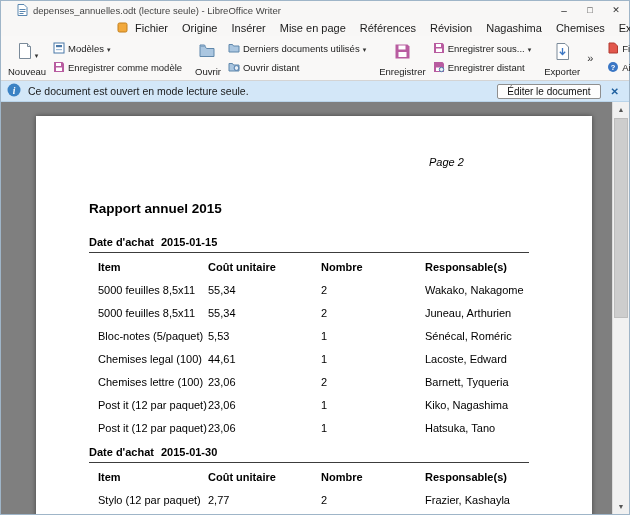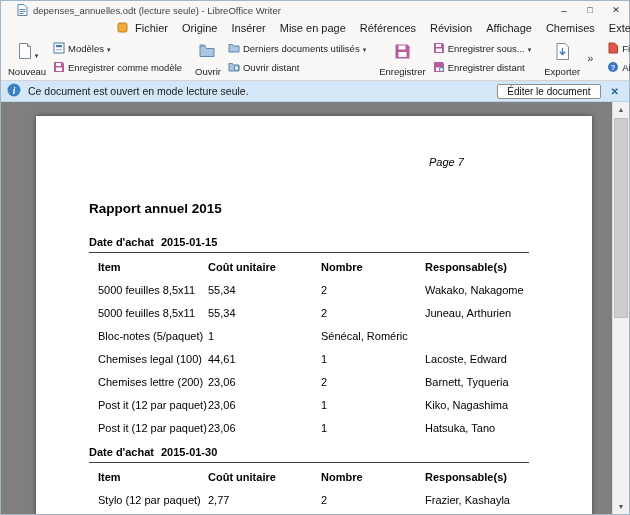--- a/index.html
+++ b/index.html
@@ -107,21 +107,21 @@
       <svg width="11" height="11" viewBox="0 0 11 11">
           <rect x="1" y="1" width="9" height="9" rx="1.5" fill="#f2a93c" stroke="#c27f1c"></rect>
         </svg>
     </span>
     <span class="menu-item">Fichier</span>
     <span class="menu-item">Origine</span>
     <span class="menu-item">Insérer</span>
     <span class="menu-item">Mise en page</span>
     <span class="menu-item">Références</span>
     <span class="menu-item">Révision</span>
-    <span class="menu-item">Affichage</span>
+    <span class="menu-item">Nagashima</span>
     <span class="menu-item">Chemises</span>
     <span class="menu-item">Extension</span>
 
   </div>
 
   <div class="toolbar">
 
     <div class="tb-group">
       <div class="big-btn">
         <div class="big-top">
@@ -289,21 +289,21 @@
           <text x="7" y="10.6" font-size="9.5" fill="#fff" text-anchor="middle" font-style="italic" font-family="Liberation Serif, serif" font-weight="bold">i</text>
         </svg>
     </span>
     <span class="msg">Ce document est ouvert en mode lecture seule.</span>
     <button class="edit-doc-btn">Éditer le document</button>
     <span class="ib-close"></span>
   </div>
 
   <div class="docarea">
     <div class="page">
-      <div class="page-number">Page 7</div>
+      <div class="page-number">Page 2</div>
       <div class="doc-title">Rapport annuel 2015</div>
       <div>
           <div class="section">
             <div class="date-row"><span class="date-label">Date d'achat</span><span class="date-value">2015-01-15</span></div>
             <div class="trow thead">
               <span class="tcell">Item</span>
               <span class="tcell">Coût unitaire</span>
               <span class="tcell">Nombre</span>
               <span class="tcell">Responsable(s)</span>
             </div>
@@ -314,31 +314,32 @@
               <span class="tcell">Wakako, Nakagome</span>
             </div>
             <div class="trow">
               <span class="tcell">5000 feuilles 8,5x11</span>
               <span class="tcell">55,34</span>
               <span class="tcell">2</span>
               <span class="tcell">Juneau, Arthurien</span>
             </div>
             <div class="trow">
               <span class="tcell">Bloc-notes (5/paquet)</span>
+              <span class="tcell">5,53</span>
               <span class="tcell">1</span>
               <span class="tcell">Sénécal, Roméric</span>
             </div>
             <div class="trow">
               <span class="tcell">Chemises legal (100)</span>
               <span class="tcell">44,61</span>
               <span class="tcell">1</span>
               <span class="tcell">Lacoste, Edward</span>
             </div>
             <div class="trow">
-              <span class="tcell">Chemises lettre (200)</span>
+              <span class="tcell">Chemises lettre (100)</span>
               <span class="tcell">23,06</span>
               <span class="tcell">2</span>
               <span class="tcell">Barnett, Tyqueria</span>
             </div>
             <div class="trow">
               <span class="tcell">Post it (12 par paquet)</span>
               <span class="tcell">23,06</span>
               <span class="tcell">1</span>
               <span class="tcell">Kiko, Nagashima</span>
             </div>

